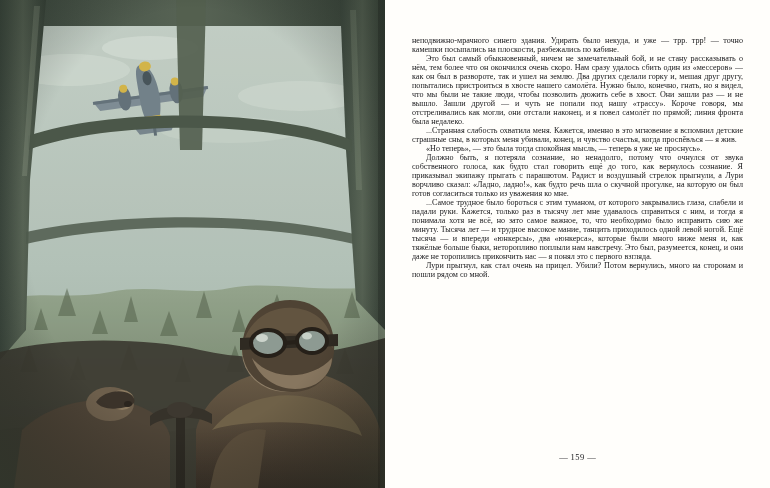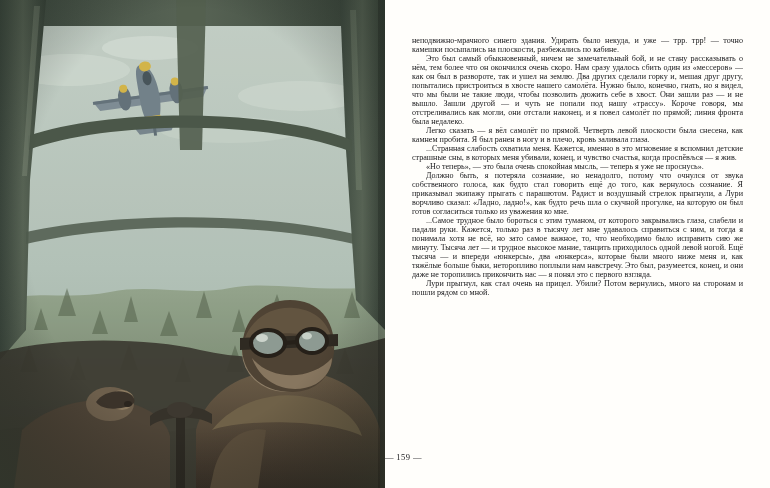--- a/index.html
+++ b/index.html
@@ -61,21 +61,21 @@
     -webkit-hyphens: auto;
   }
   .para.indent {
     text-indent: 14px;
   }
   #folio {
     position: absolute;
     left: 0;
     bottom: 26px;
     width: 385px;
-    text-align: left;
+    text-align: center;
     font-family: "Liberation Serif", serif;
     font-size: 8.5px;
     letter-spacing: 0.5px;
     color: #17171a;
   }
   #folio .dash {
     letter-spacing: 0;
   }
 
   
@@ -242,23 +242,22 @@
       <rect x="0" y="0" width="385" height="488" fill="url(#vign)"></rect>
     </svg>
   </div>
 
   <div id="gutter"></div>
 
   <div id="text-page">
     <div id="text-column">
       <p class="para">неподвижно-мрачного синего здания. Удирать было некуда, и уже — трр. трр! — точно камешки посыпались на плоскости, разбежались по кабине.</p>
       <p class="para indent">Это был самый обыкновенный, ничем не замечательный бой, и не стану рассказывать о нём, тем более что он окончился очень скоро. Нам сразу удалось сбить один из «мессеров» — как он был в развороте, так и ушел на землю. Два других сделали горку и, мешая друг другу, попытались пристроиться в хвосте нашего самолёта. Нужно было, конечно, гнать, но я видел, что мы были не такие люди, чтобы позволить дюжить себе в хвост. Они зашли раз — и не вышло. Зашли другой — и чуть не попали под нашу «трассу». Короче говоря, мы отстреливались как могли, они отстали наконец, и я повел самолёт по прямой; линия фронта была недалеко.</p>
-      <p class="para indent">Легко сказать — я вёл самолёт по прямой. Четверть левой плоскости была снесена, как камнем пробита. Я был ранен в ногу и в плечо, кровь заливала глаза.</p>
       <p class="para indent">...Странная слабость охватила меня. Кажется, именно в это мгновение я вспомнил детские страшные сны, в которых меня убивали, конец, и чувство счастья, когда просněвљся — я жив.</p>
-      <p class="para indent">«Но теперь», — это была очень спокойная мысль, — теперь я уже не проснусь».</p>
+      <p class="para indent">«Но теперь», — это была тогда спокойная мысль, — теперь я уже не проснусь».</p>
       <p class="para indent">Должно быть, я потеряла сознание, но ненадолго, потому что очнулся от звука собственного голоса, как будто стал говорить ещё до того, как вернулось сознание. Я приказывал экипажу прыгать с парашютом. Радист и воздушный стрелок прыгнули, а Лури ворчливо сказал: «Ладно, ладно!», как будто речь шла о скучной прогулке, на которую он был готов согласиться только из уважения ко мне.</p>
       <p class="para indent">...Самое трудное было бороться с этим туманом, от которого закрывались глаза, слабели и падали руки. Кажется, только раз в тысячу лет мне удавалось справиться с ним, и тогда я понимала хотя не всё, но зато самое важное, то, что необходимо было исправить сию же минуту. Тысяча лет — и трудное высокое мание, танцить приходилось одной левой ногой. Ещё тысяча — и впереди «юнкерсы», два «юнкерса», которые были много ниже меня и, как тяжёлые больше быки, неторопливо поплыли нам навстречу. Это был, разумеется, конец, и они даже не торопились прикончить нас — я понял это с первого взгляда.</p>
       <p class="para indent">Лури прыгнул, как стал очень на прицел. Убили? Потом вернулись, много на сторонам и пошли рядом со мной.</p>
     </div>
 
     <div id="folio">
       <span class="dash">—</span>
       <span>159</span>
       <span class="dash">—</span>
     </div>

